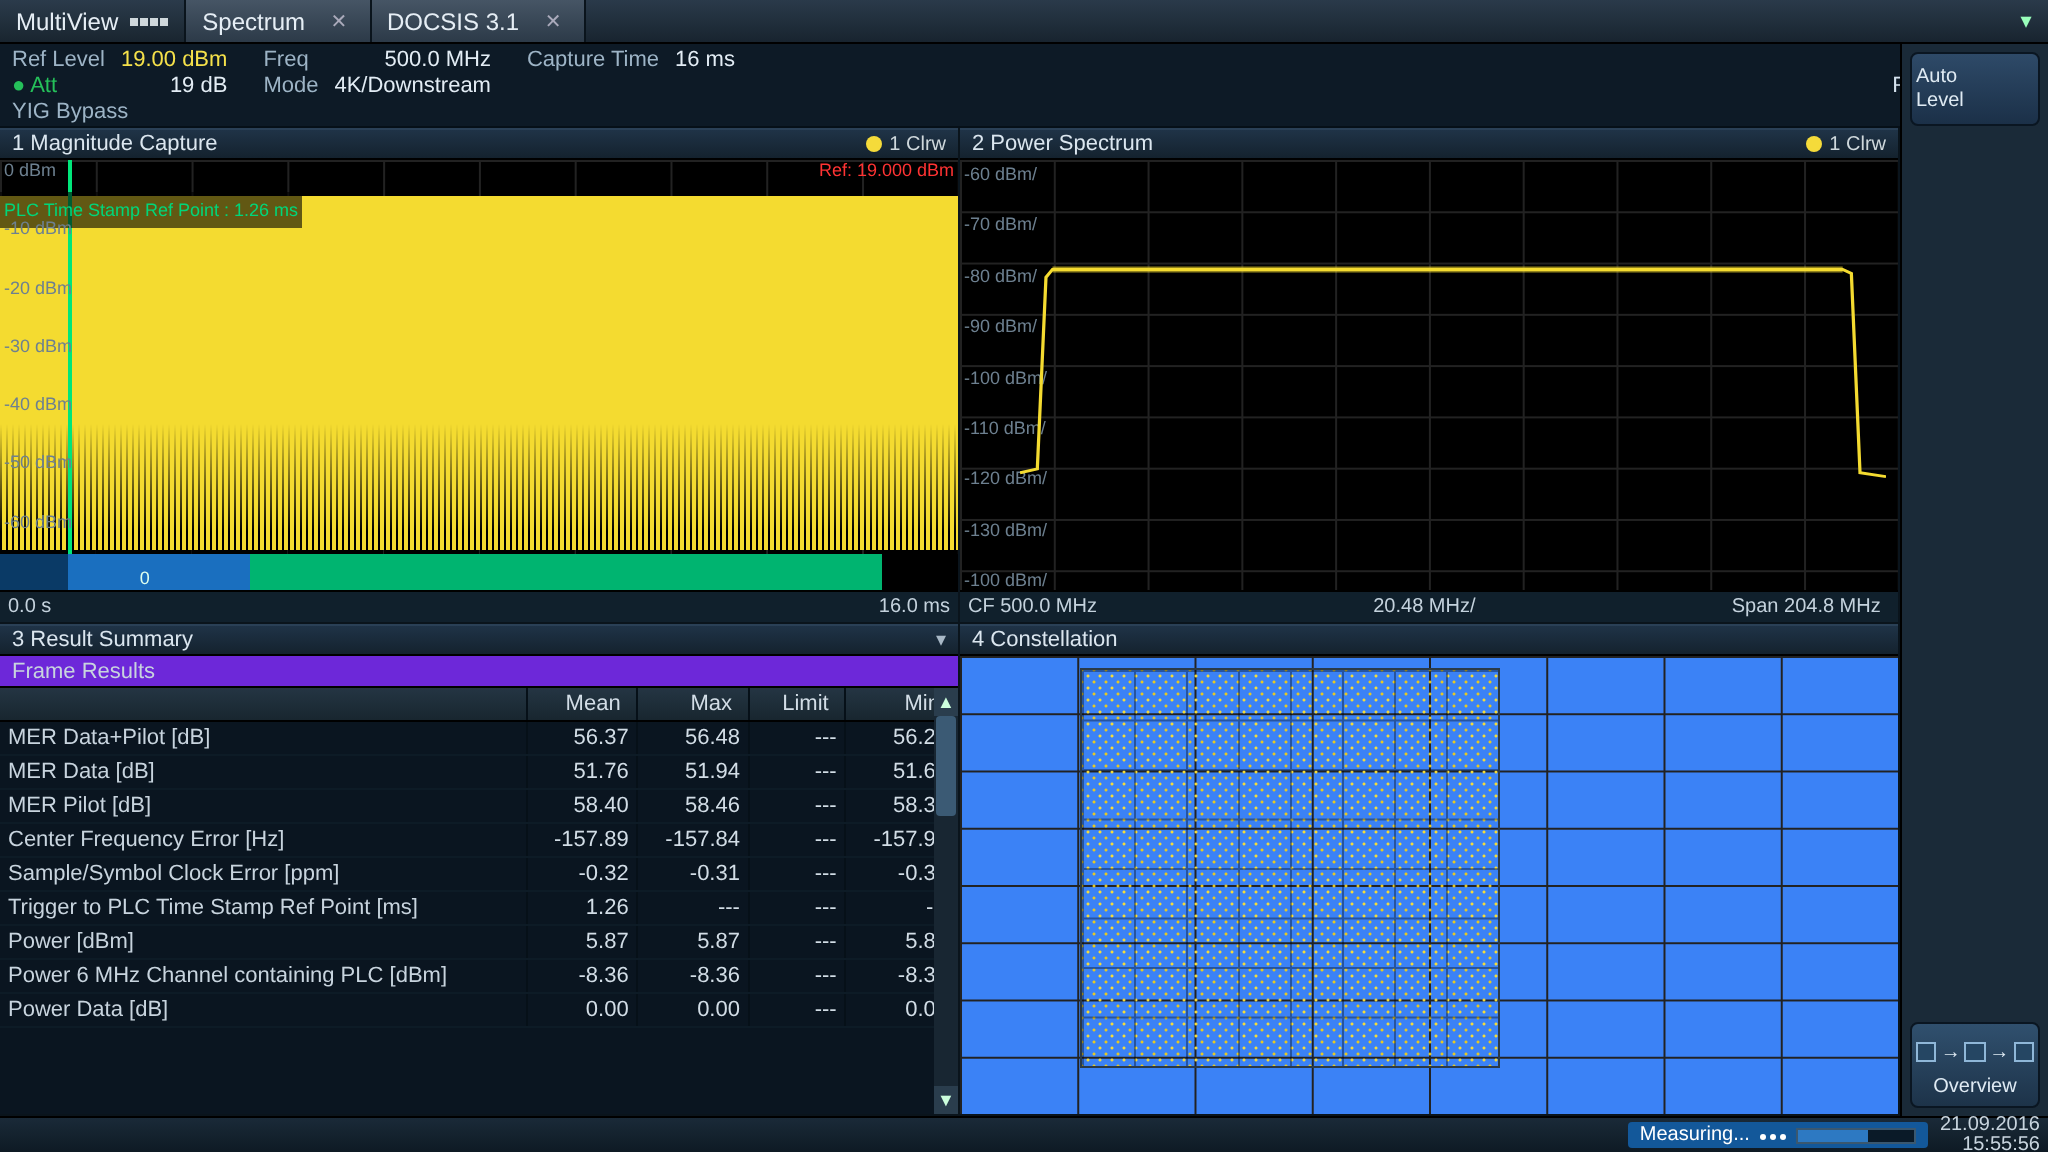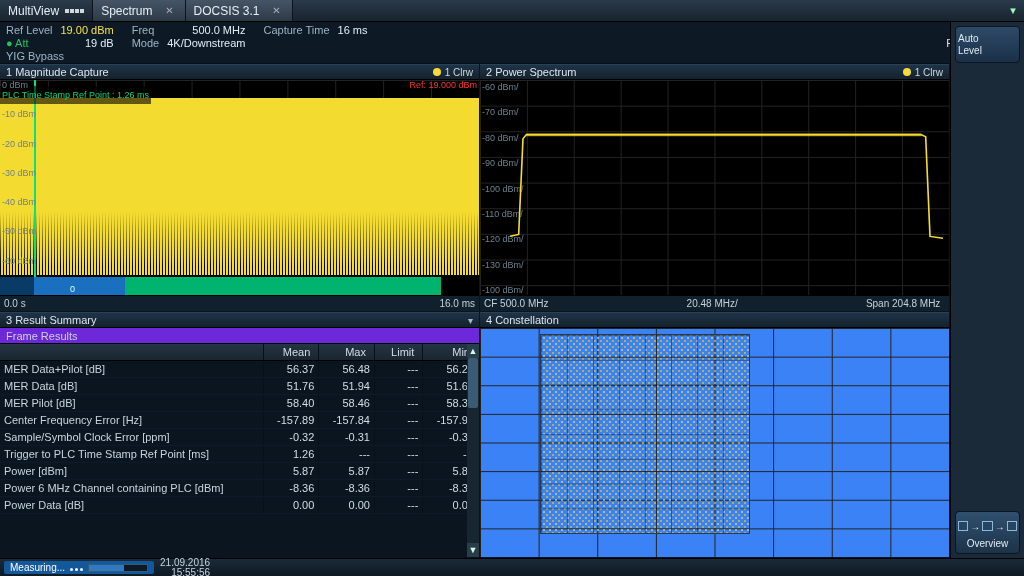--- a/index.html
+++ b/index.html
@@ -34,21 +34,21 @@
   .panel{display:flex;flex-direction:column;background:#000;border-right:1px solid #0a141c;border-bottom:1px solid #0a141c}
   .plot{flex:1;position:relative}
   
   .grid-lines{position:absolute;inset:0;background-image:linear-gradient(to right,#222 1px,transparent 1px),linear-gradient(to bottom,#222 1px,transparent 1px);background-size:10% 25%}
   
   .mag-fill{position:absolute;left:0;right:0;top:18px;bottom:36px;background:#f4db30}
   .mag-noise{position:absolute;left:0;right:0;bottom:18px;height:90px;
     background:repeating-linear-gradient(to right,#000 0 1px,transparent 1px 3px);
     -webkit-mask:linear-gradient(to top,#000 0%,#000 30%,transparent 90%);mask:linear-gradient(to top,#000 0%,#000 30%,transparent 90%)}
   .mag-plc{position:absolute;left:7%;top:0;bottom:0;width:2px;background:#00e67a}
-  .mag-plc-top{position:absolute;left:0;top:6px;color:#00d67a;background:rgba(0,0,0,.6);font-size:9px;padding:4px 2px}
+  .mag-plc-top{position:absolute;left:0;top:16px;color:#00d67a;background:rgba(0,0,0,.6);font-size:9px;padding:4px 2px}
   .mag-ref{position:absolute;right:2px;top:0;color:#f33;font-size:9px}
   .mag-ylabels{position:absolute;left:2px;top:0;bottom:16px;display:flex;flex-direction:column;justify-content:space-between;font-size:9px;color:#6d8090}
   .mag-bottombar{position:absolute;left:0;right:0;bottom:16px;height:18px;display:flex}
   .mag-bottombar .seg{height:100%}
   .mag-xaxis{position:absolute;left:0;right:0;bottom:0;height:16px;background:#10202c;display:flex;align-items:center;justify-content:space-between;padding:0 4px;font-size:10px;color:#c4d2dd;border-top:1px solid #000}
   
   .ps-ylabels{position:absolute;left:2px;top:2px;bottom:16px;display:flex;flex-direction:column;justify-content:space-between;font-size:9px;color:#6d8090}
   .ps-line{position:absolute;left:30px;right:6px;top:0;bottom:16px}
   .ps-line svg{width:100%;height:100%}
   .ps-xaxis{position:absolute;left:0;right:0;bottom:0;height:16px;background:#10202c;display:flex;align-items:center;padding:0 4px;font-size:10px;color:#c4d2dd;border-top:1px solid #000}
@@ -71,21 +71,21 @@
   .con-panel{grid-column:2;grid-row:2;background:#3b82f6}
   .con-area{flex:1;position:relative}
   .con-box{position:absolute;left:60px;top:6px;width:210px;height:200px;border:1px solid #2a3a48;
     background-image:
       radial-gradient(circle,#f5db3a 0.6px,transparent 0.9px),
       radial-gradient(circle,#e7c824 0.6px,transparent 0.9px);
     background-size:6px 6px,6px 6px;
     background-position:0 0,3px 3px}
   .con-grid-over{position:absolute;inset:0;background-image:linear-gradient(to right,#000 1px,transparent 1px),linear-gradient(to bottom,#000 1px,transparent 1px);background-size:12.5% 12.5%;opacity:.35}
   
-  .statusbar{position:absolute;left:0;right:0;bottom:0;height:18px;background:linear-gradient(#1a2a38,#0e1a24);display:flex;align-items:center;justify-content:flex-start;gap:6px;padding:0 4px;font-size:10px;color:#c8d4de;border-top:1px solid #000}
+  .statusbar{position:absolute;left:0;right:0;bottom:0;height:18px;background:linear-gradient(#1a2a38,#0e1a24);display:flex;align-items:center;justify-content:flex-end;gap:6px;padding:0 4px;font-size:10px;color:#c8d4de;border-top:1px solid #000}
   .statusbar .measuring{background:#13589a;color:#fff;padding:1px 6px;border-radius:2px;display:flex;align-items:center;gap:4px}
   .statusbar .dots span{display:inline-block;width:3px;height:3px;border-radius:50%;background:#fff;margin:0 1px}
   .statusbar .prog{display:inline-block;width:60px;height:8px;border:1px solid #3a5870;background:#0a1a28;position:relative}
   .statusbar .prog i{position:absolute;left:0;top:0;bottom:0;width:60%;background:#2d79c2}
   .statusbar .clockbox{text-align:right;line-height:1}
 </style>
 </head>
 <body>
 
 <div class="tabbar">

